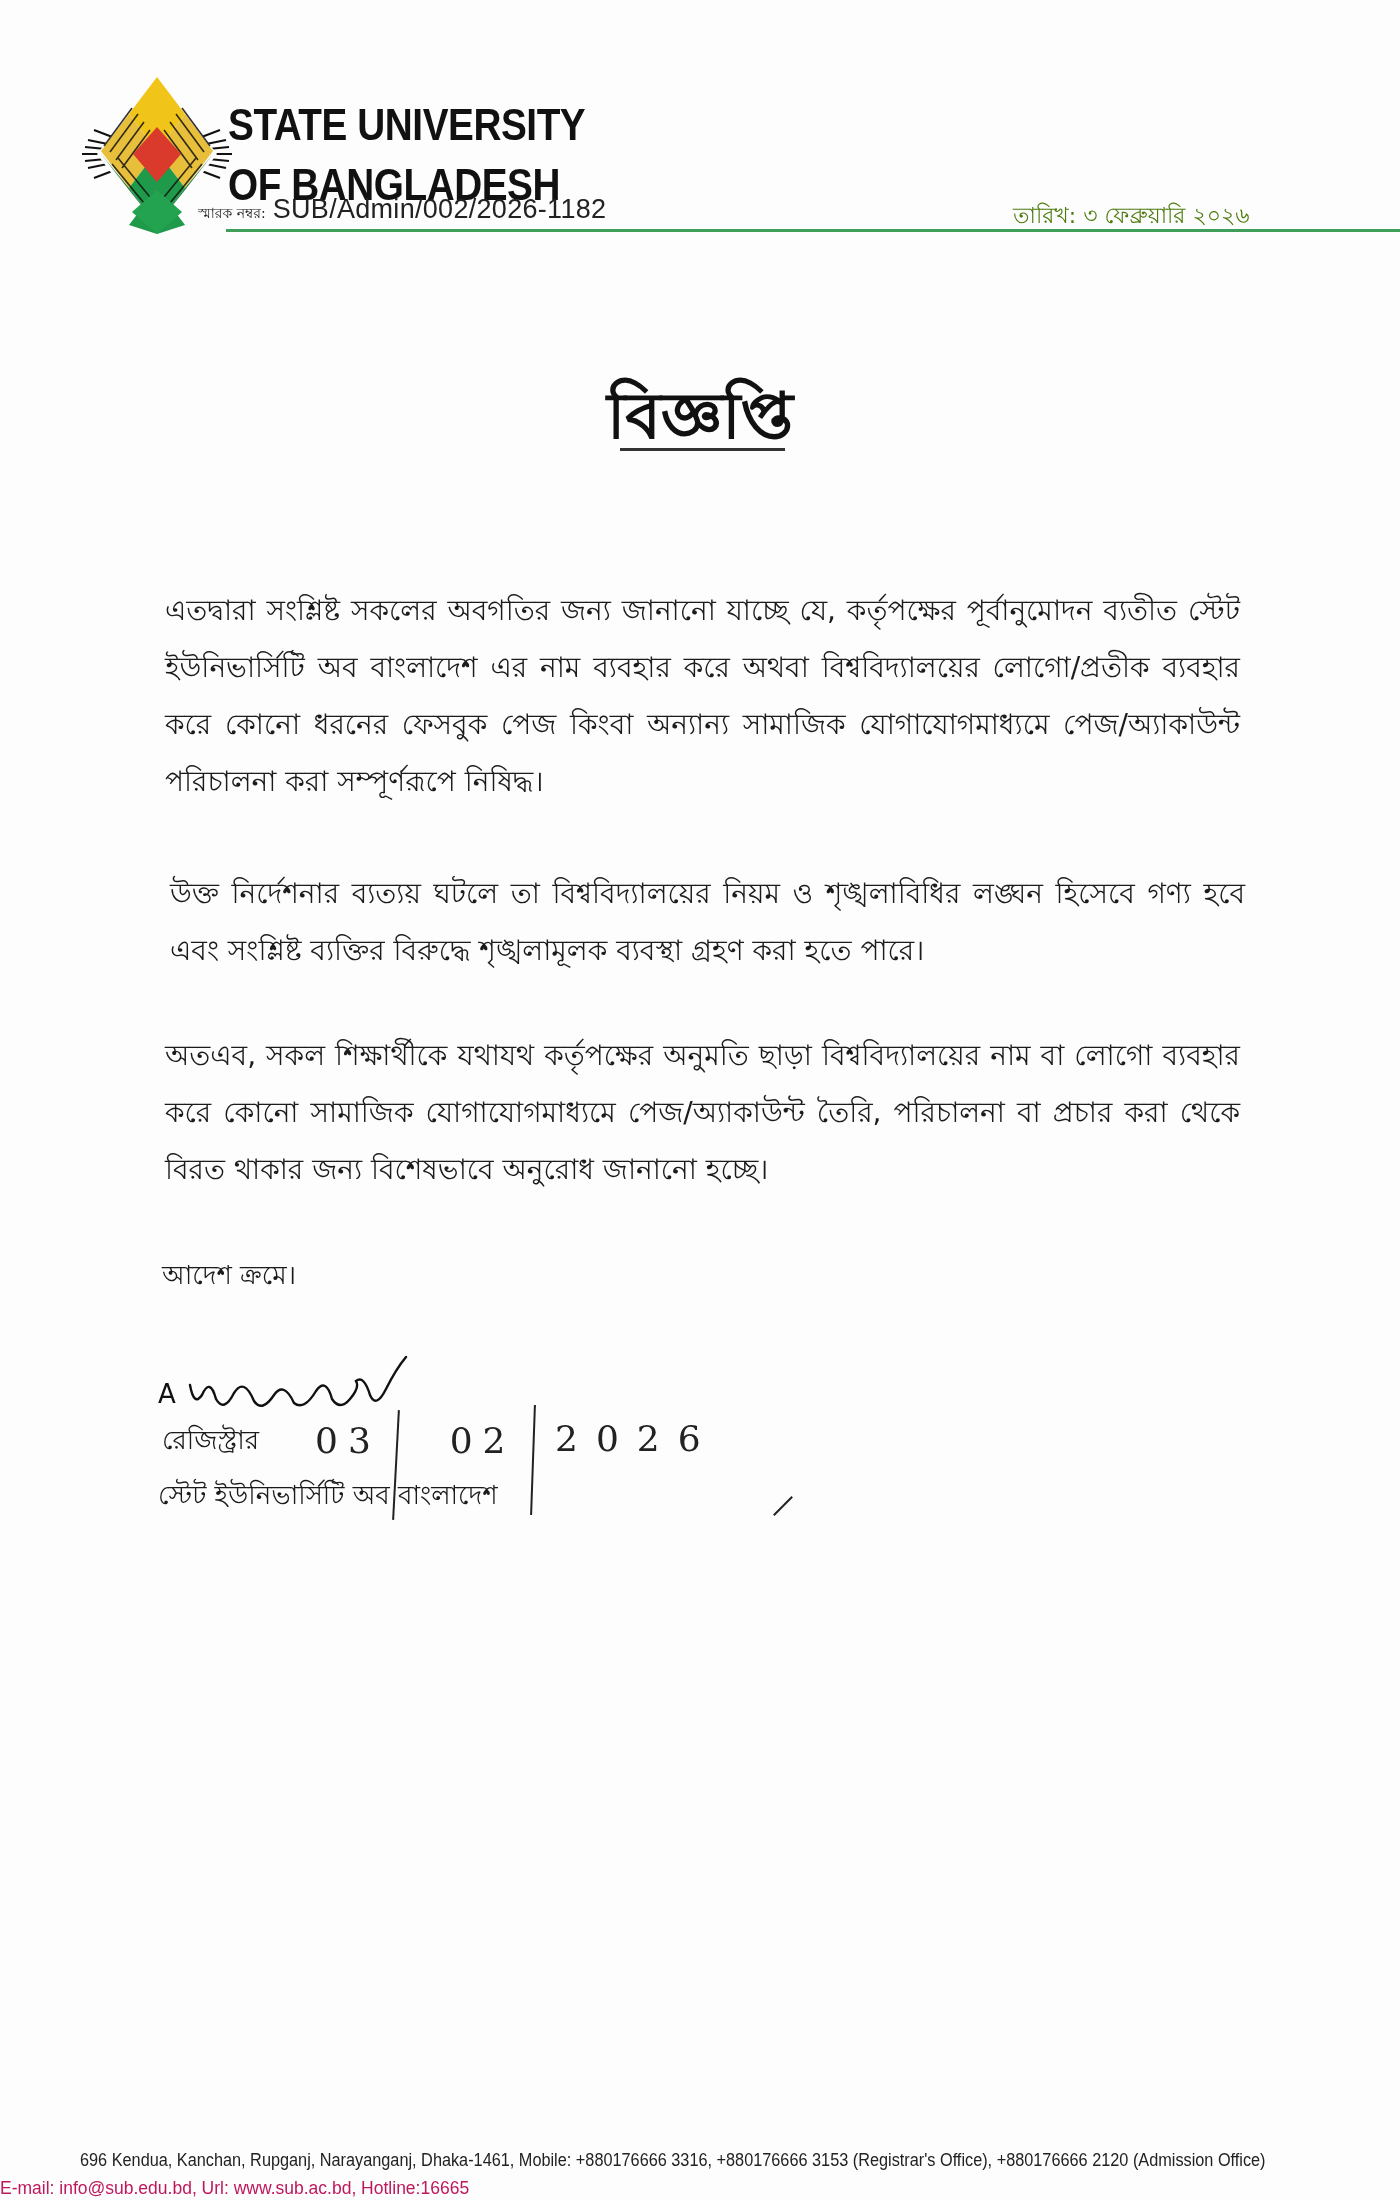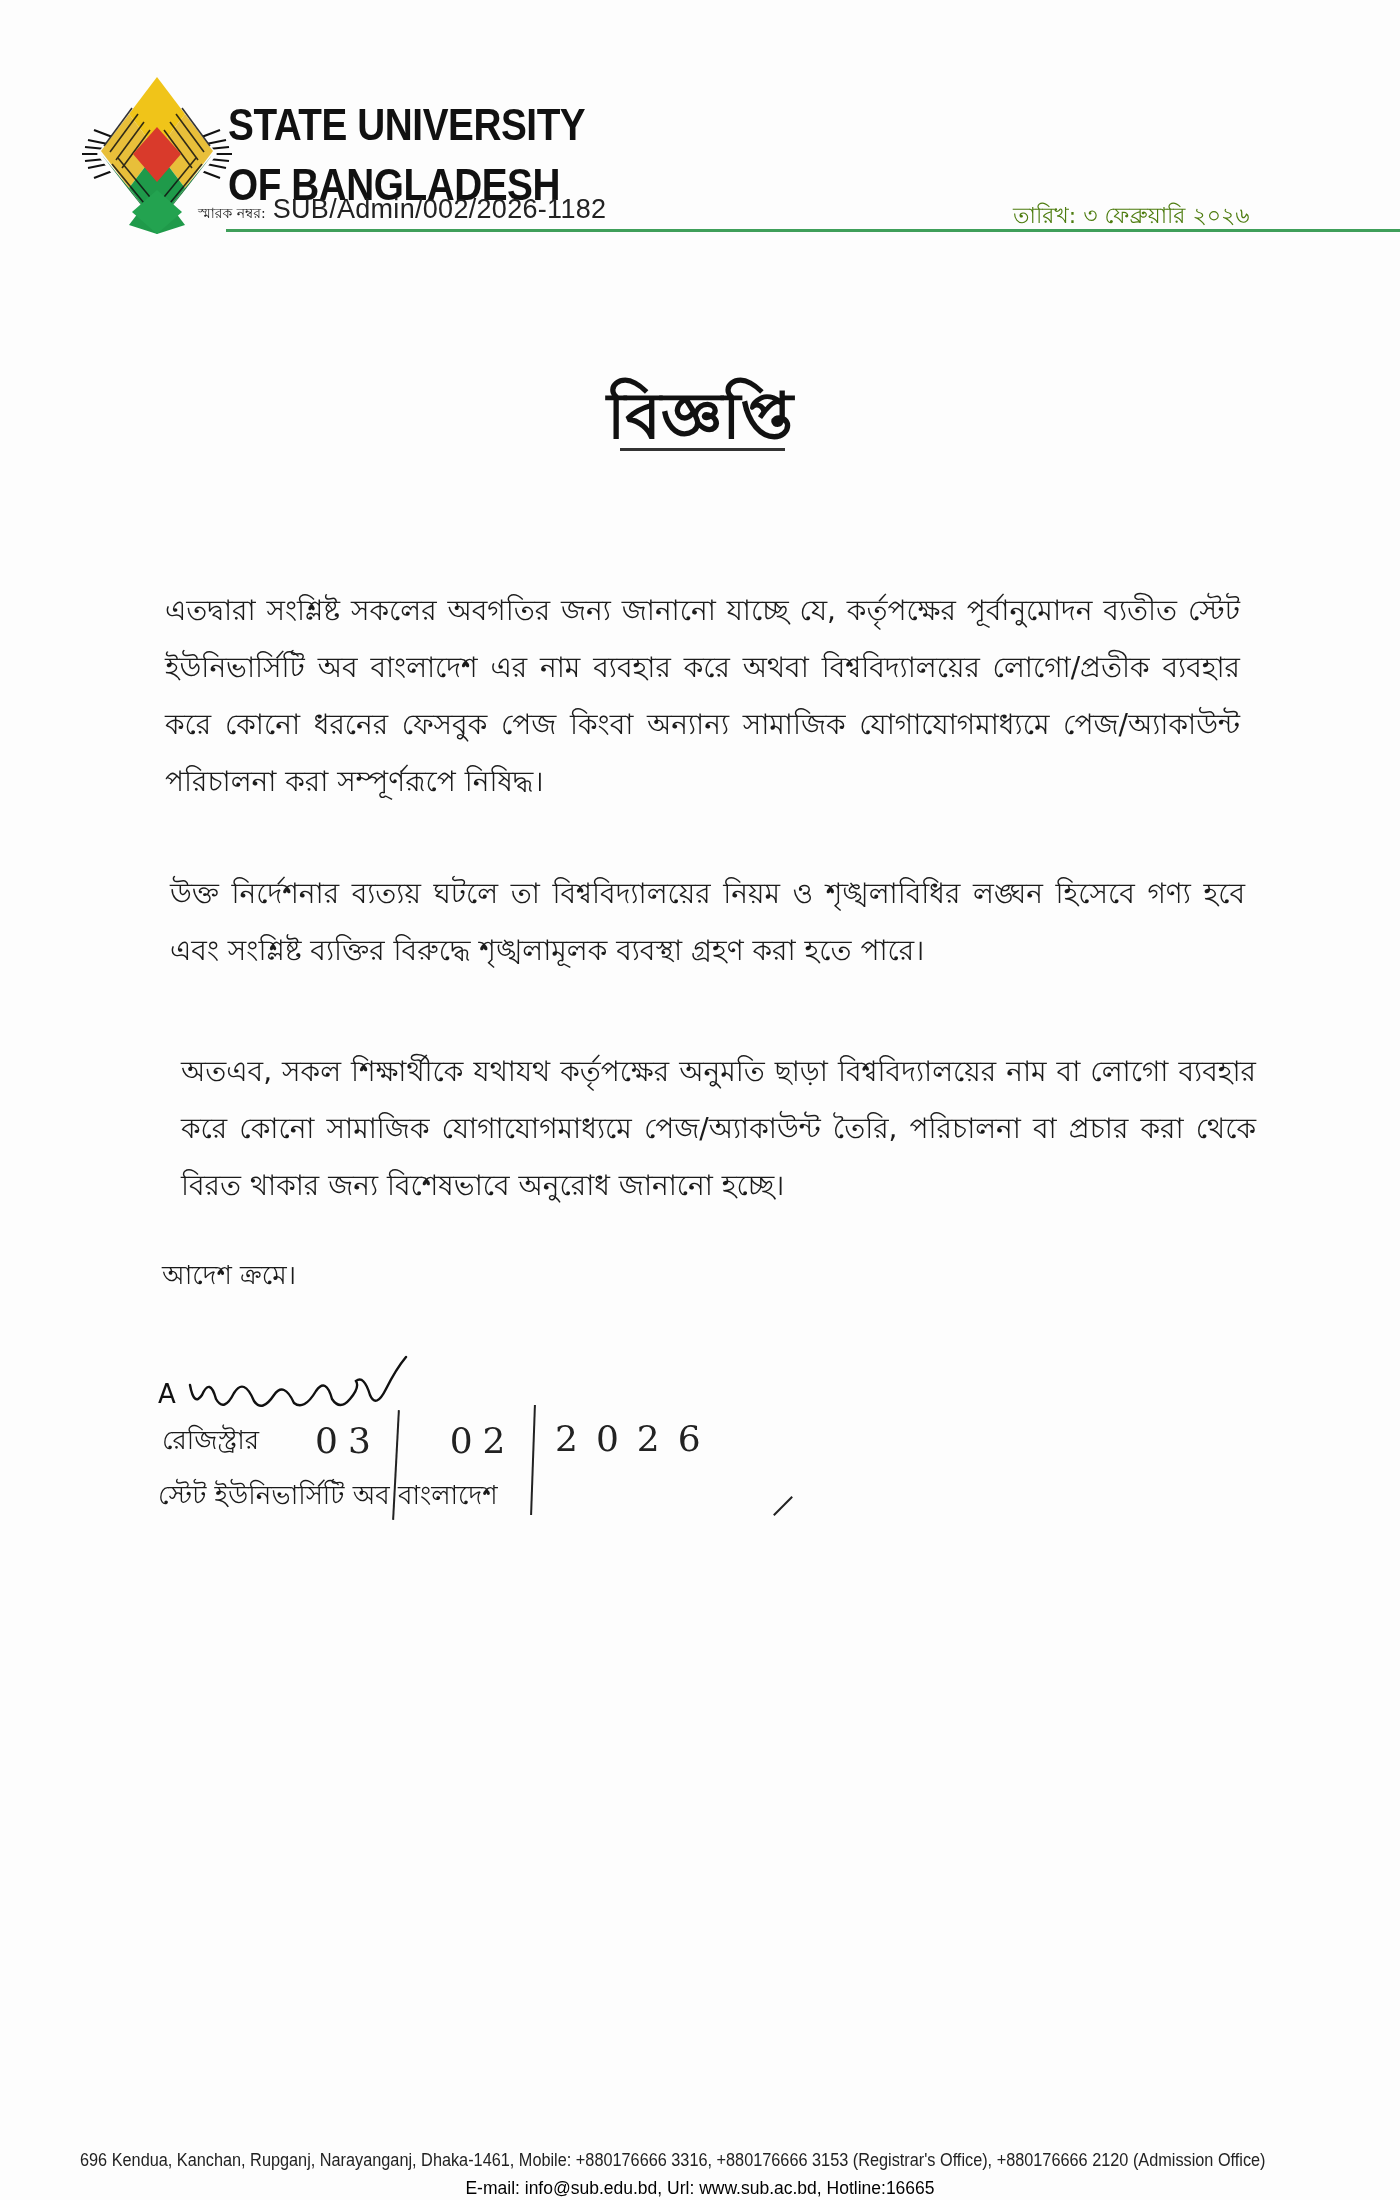--- a/index.html
+++ b/index.html
@@ -39,21 +39,21 @@
   .hand-date {
     left:315px; top:1420px; font-family:"DejaVu Serif", serif; font-size:36px; color:#222; letter-spacing:10px; white-space:nowrap;
   }
   .hand-date2 { left:555px; top:1418px; font-family:"DejaVu Serif", serif; font-size:36px; color:#222; letter-spacing:18px; white-space:nowrap; }
   .vline { width:2px; background:#222; }
   .footer1 {
     left:80px; top:2150px; font-family:"Liberation Sans", sans-serif; font-size:17.5px; color:#222; white-space:nowrap;
     transform:scaleX(0.93); transform-origin:left top;
   }
   .footer2 {
-    left:0; width:1400px; text-align:center; top:2178px; font-family:"Liberation Sans", sans-serif; font-size:17.5px; color:#000000; white-space:nowrap;
+    left:0; width:1400px; text-align:left; top:2178px; font-family:"Liberation Sans", sans-serif; font-size:17.5px; color:#be185d; white-space:nowrap;
   }
 </style>
 </head>
 <body>
 
 <svg class="abs logo" viewBox="0 0 150 165">
 
   <g stroke="#111" stroke-width="2.2">
     <line x1="0" y1="82" x2="150" y2="82"></line>
     <line x1="6" y1="68" x2="144" y2="96"></line>
@@ -107,21 +107,21 @@
 </div>
 
 <div class="abs date">তারিখ: ৩ ফেব্রুয়ারি ২০২৬</div>
 <div class="abs green-rule"></div>
 
 <div class="abs title">বিজ্ঞপ্তি</div>
 <div class="abs title-rule"></div>
 
 <p class="abs para p1" style="margin:0">এতদ্বারা সংশ্লিষ্ট সকলের অবগতির জন্য জানানো যাচ্ছে যে, কর্তৃপক্ষের পূর্বানুমোদন ব্যতীত স্টেট ইউনিভার্সিটি অব বাংলাদেশ এর নাম ব্যবহার করে অথবা বিশ্ববিদ্যালয়ের লোগো/প্রতীক ব্যবহার করে কোনো ধরনের ফেসবুক পেজ কিংবা অন্যান্য সামাজিক যোগাযোগমাধ্যমে পেজ/অ্যাকাউন্ট পরিচালনা করা সম্পূর্ণরূপে নিষিদ্ধ।</p>
 <p class="abs para p2" style="margin:5px">উক্ত নির্দেশনার ব্যত্যয় ঘটলে তা বিশ্ববিদ্যালয়ের নিয়ম ও শৃঙ্খলাবিধির লঙ্ঘন হিসেবে গণ্য হবে এবং সংশ্লিষ্ট ব্যক্তির বিরুদ্ধে শৃঙ্খলামূলক ব্যবস্থা গ্রহণ করা হতে পারে।</p>
-<p class="abs para p3" style="margin:16px">অতএব, সকল শিক্ষার্থীকে যথাযথ কর্তৃপক্ষের অনুমতি ছাড়া বিশ্ববিদ্যালয়ের নাম বা লোগো ব্যবহার করে কোনো সামাজিক যোগাযোগমাধ্যমে পেজ/অ্যাকাউন্ট তৈরি, পরিচালনা বা প্রচার করা থেকে বিরত থাকার জন্য বিশেষভাবে অনুরোধ জানানো হচ্ছে।</p>
+<p class="abs para p3" style="margin:0">অতএব, সকল শিক্ষার্থীকে যথাযথ কর্তৃপক্ষের অনুমতি ছাড়া বিশ্ববিদ্যালয়ের নাম বা লোগো ব্যবহার করে কোনো সামাজিক যোগাযোগমাধ্যমে পেজ/অ্যাকাউন্ট তৈরি, পরিচালনা বা প্রচার করা থেকে বিরত থাকার জন্য বিশেষভাবে অনুরোধ জানানো হচ্ছে।</p>
 
 <div class="abs closing">আদেশ ক্রমে।</div>
 
 <svg class="abs sig" viewBox="0 0 260 60">
   <text x="8" y="48" font-family="DejaVu Sans, sans-serif" font-size="26" fill="#111">A</text>
   <path d="M40,30 Q44,52 52,40 Q60,22 66,44 Q74,58 84,38 Q94,22 104,46 Q112,58 124,40 Q134,26 144,48 Q154,56 166,36 Q176,22 182,44 Q190,56 200,44 Q210,32 206,26 Q214,20 220,40 Q226,54 236,34 Q246,14 256,2" fill="none" stroke="#111" stroke-width="2.4" stroke-linecap="round"></path>
 </svg>
 
 <div class="abs registrar">রেজিস্ট্রার</div>
 <div class="abs sig-uni">স্টেট ইউনিভার্সিটি অব বাংলাদেশ</div>

